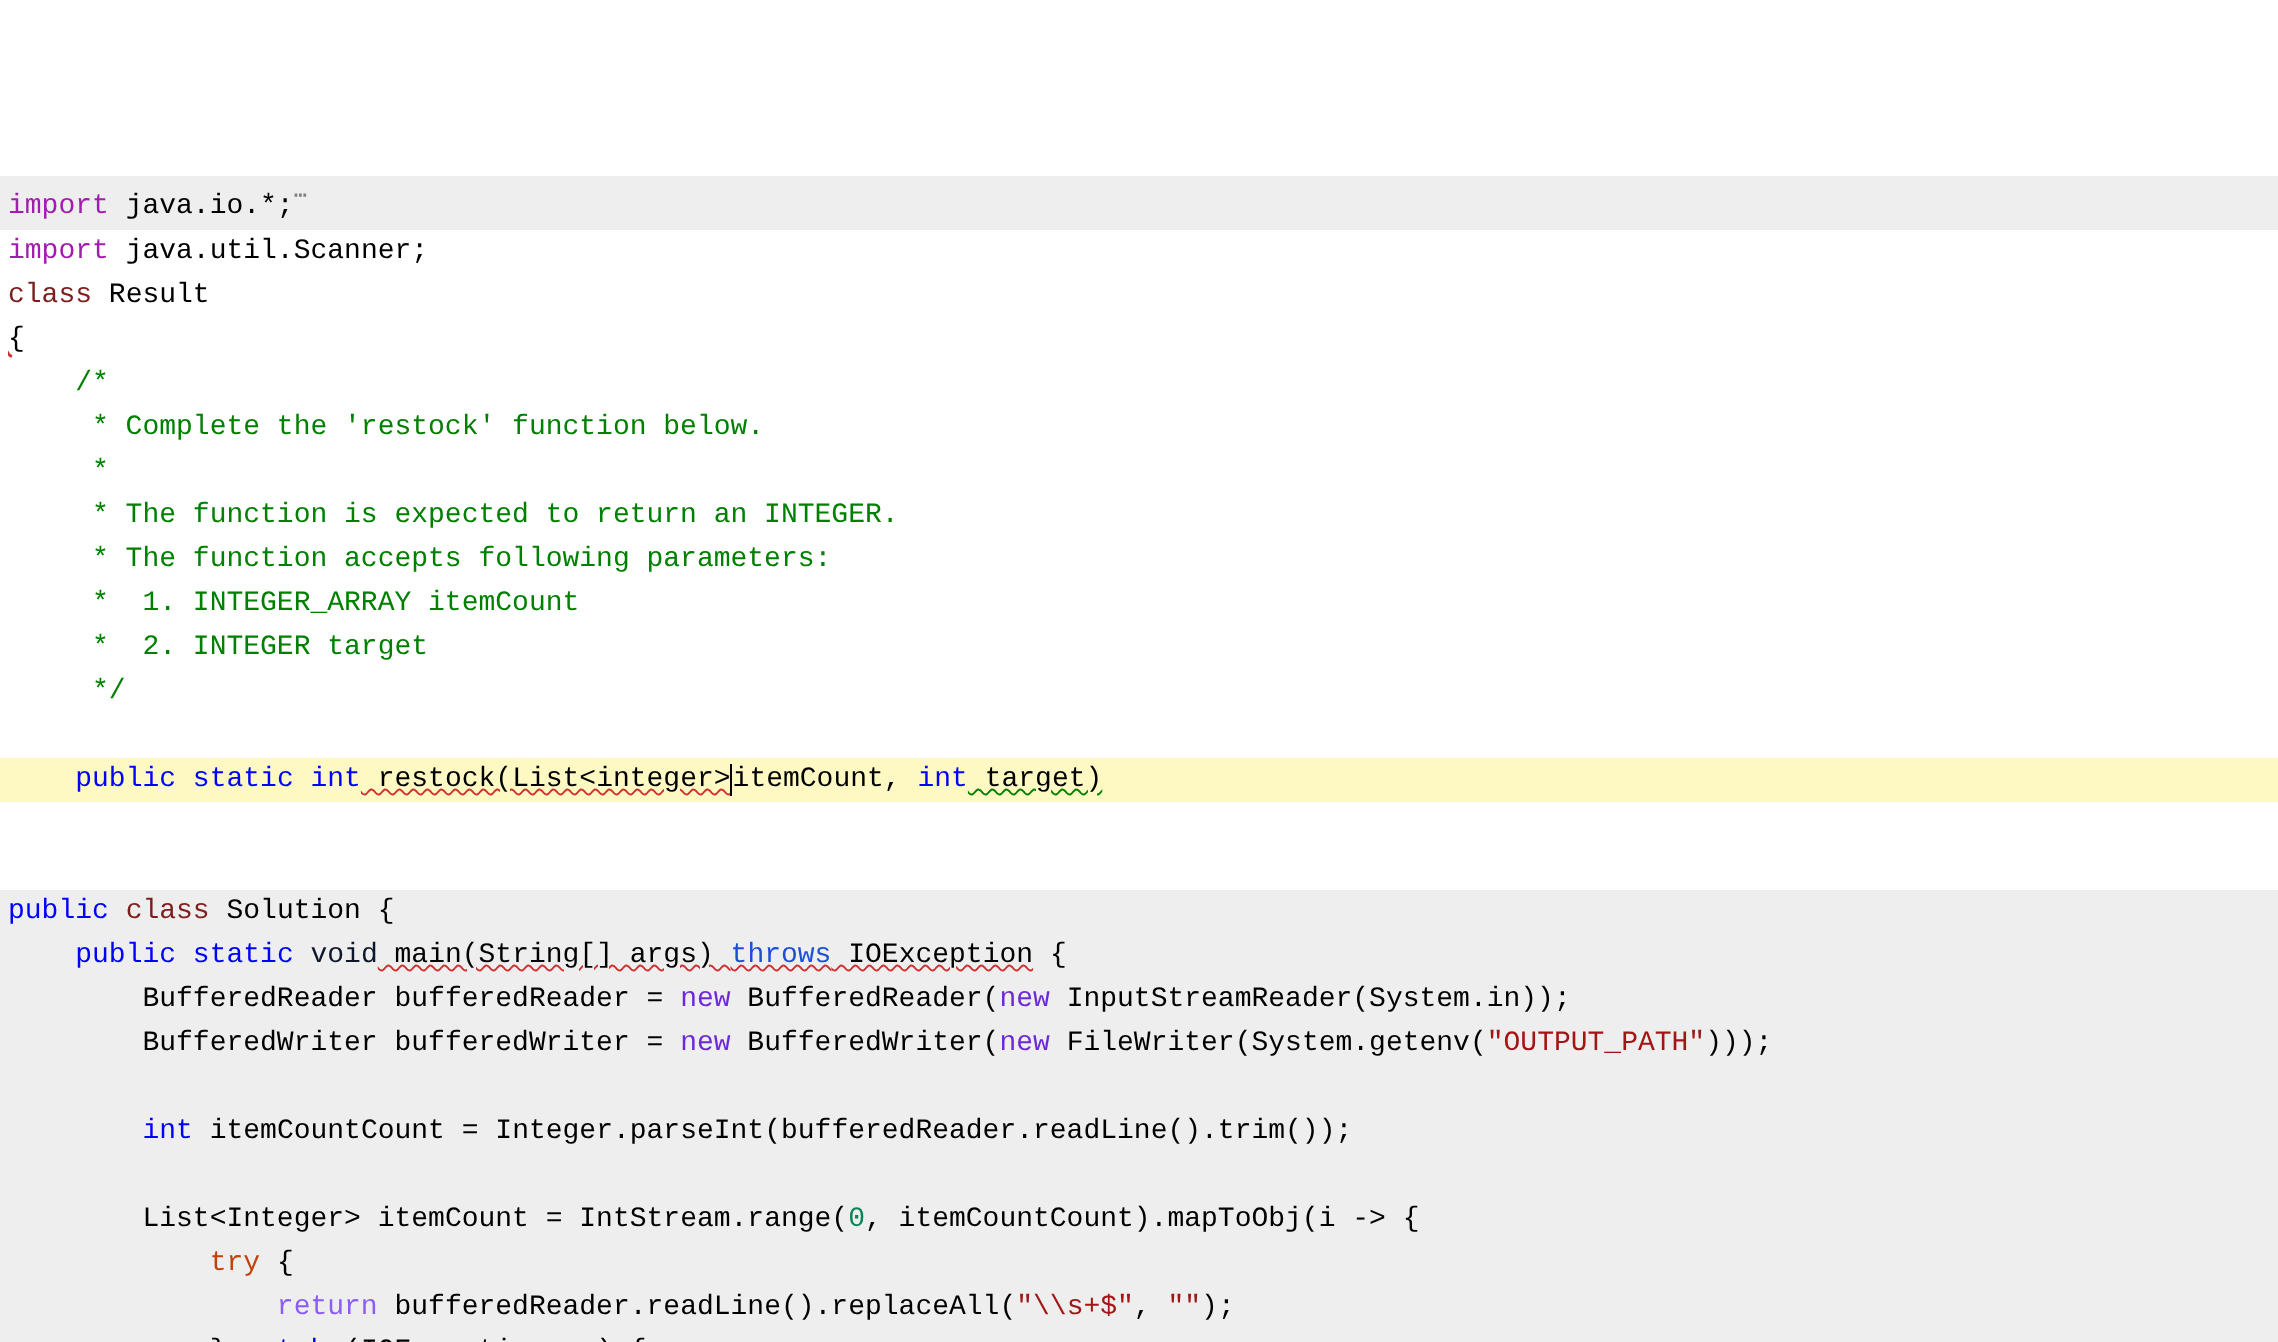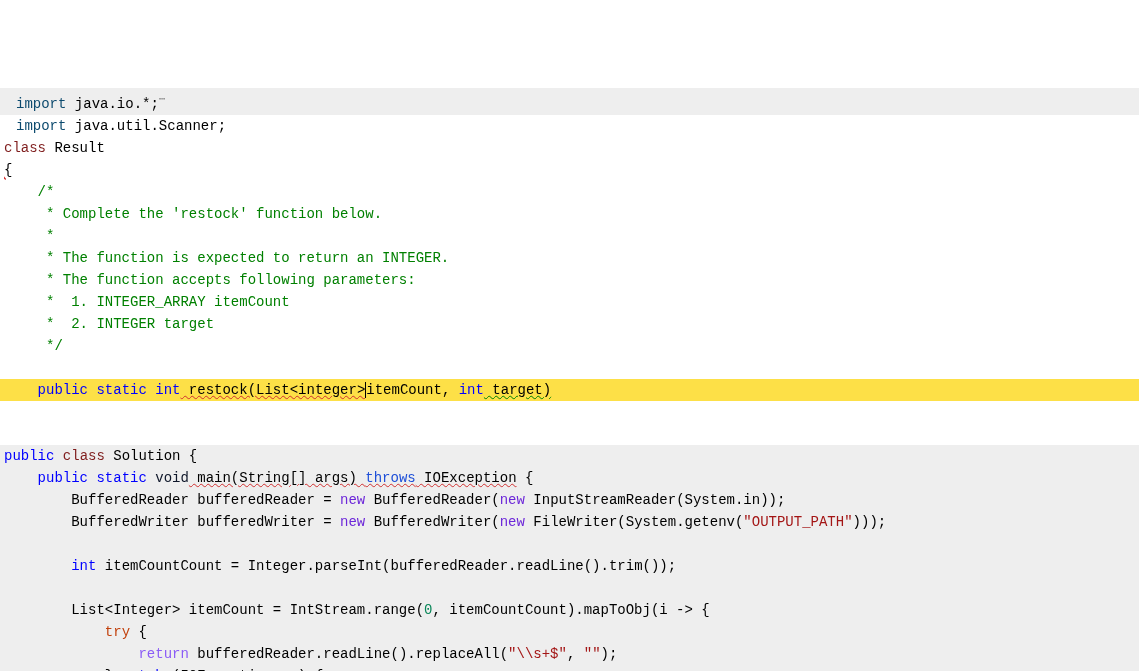--- a/index.html
+++ b/index.html
@@ -23,23 +23,23 @@
       padding-left: 4px;
       min-height: 22px;
     }
     .bg-gray {
       background-color: #eeeeee;
     }
     .bg-white {
       background-color: #ffffff;
     }
     .bg-highlight {
-      background-color: #fde047;
+      background-color: #fef9c3;
     }
-    .kw-import { color: #0c4a6e; margin-left: 12px; }
+    .kw-import { color: #a21caf; }
     .kw-class { color: #7f1d1d; }
     .kw-public { color: #0000ff; }
     .kw-static { color: #0000ff; }
     .kw-int { color: #0000ff; }
     .kw-void { color: #0f172a; }
     .kw-new { color: #6d28d9; }
     .kw-throws { color: #1d4ed8; }
     .kw-return { color: #8b5cf6; }
     .kw-try { color: #c2410c; }
     .kw-catch { color: #0000ff; }

